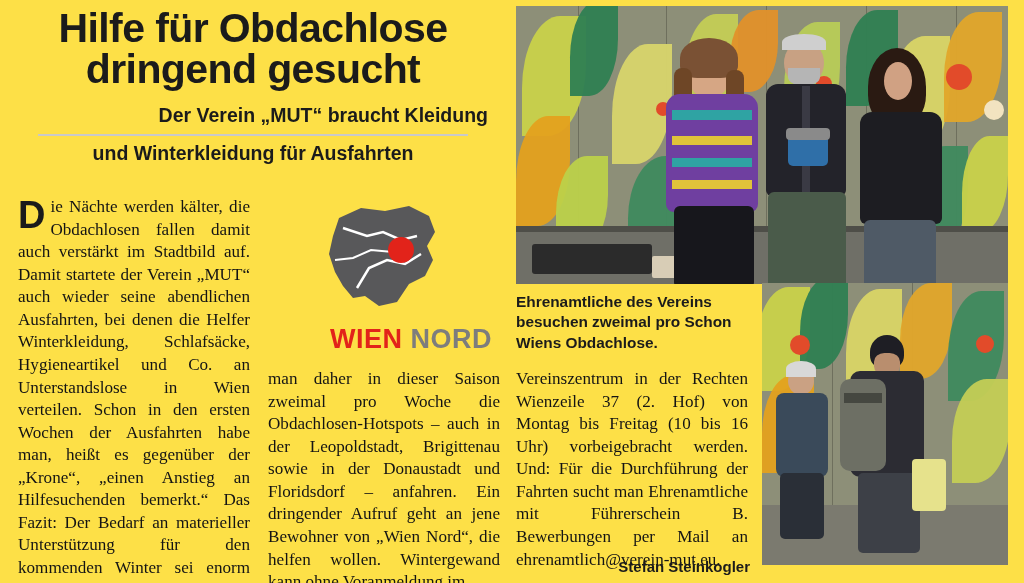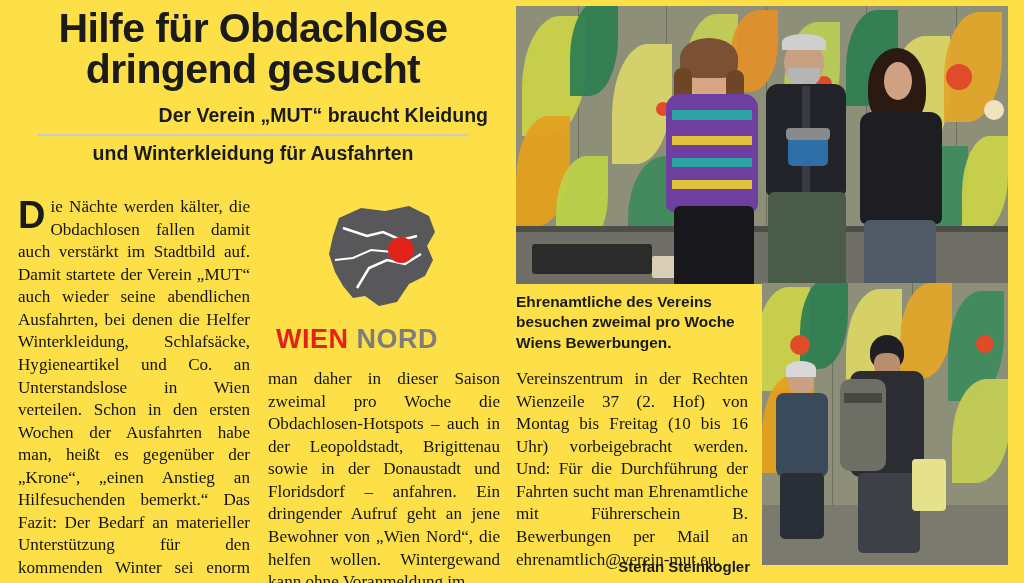--- a/index.html
+++ b/index.html
@@ -82,21 +82,21 @@
     padding: 4px 5px 0 0;
     color: #1b1b1b;
   }
 
   
   .logo-block {
     position: absolute;
     left: 276px;
     top: 196px;
     width: 216px;
-    text-align: left;
+    text-align: right;
   }
   .logo-map {
     width: 142px;
     height: 112px;
     margin: 6px auto 0 auto;
     position: relative;
   }
   .logo-wordmark {
     margin-top: 10px;
     font-family: "Liberation Sans", sans-serif;
@@ -278,21 +278,21 @@
         <div style="position:absolute;left:362px;top:52px;width:38px;height:44px;background:#d0a183;border-radius:50%;"></div>
         <div style="position:absolute;left:352px;top:42px;width:58px;height:78px;background:#2a1a12;border-radius:50% 50% 40% 40%;"></div>
         <div style="position:absolute;left:368px;top:56px;width:28px;height:38px;background:#d0a183;border-radius:50%;"></div>
         <div style="position:absolute;left:344px;top:106px;width:82px;height:112px;background:#1d1d22;border-radius:12px 12px 6px 6px;"></div>
         <div style="position:absolute;left:348px;top:214px;width:72px;height:68px;background:#4f5a66;border-radius:6px;"></div>
       </div>
     </div>
 
   </div>
 
-  <div class="caption">Ehrenamtliche des Vereins besuchen zweimal pro Woche Wiens Bewerbungen.</div>
+  <div class="caption">Ehrenamtliche des Vereins besuchen zweimal pro Schon Wiens Obdachlose.</div>
 
   <div class="photo photo-bottom">
     <div class="mural">
       <div class="wallpanel" style="left:70px"></div>
       <div class="wallpanel" style="left:150px"></div>
       <div class="leaf" style="left:-6px; top:4px;  width:54px; height:104px; background:#c9d24a;"></div>
       <div class="leaf" style="left:38px; top:-6px; width:48px; height:92px;  background:#2f7f52;"></div>
       <div class="leaf" style="left:84px; top:6px;  width:56px; height:108px; background:#d9d566;"></div>
       <div class="leaf" style="left:138px;top:0px;  width:52px; height:96px;  background:#e2a62a;"></div>
       <div class="leaf" style="left:186px;top:8px;  width:56px; height:110px; background:#3f8a5e;"></div>

